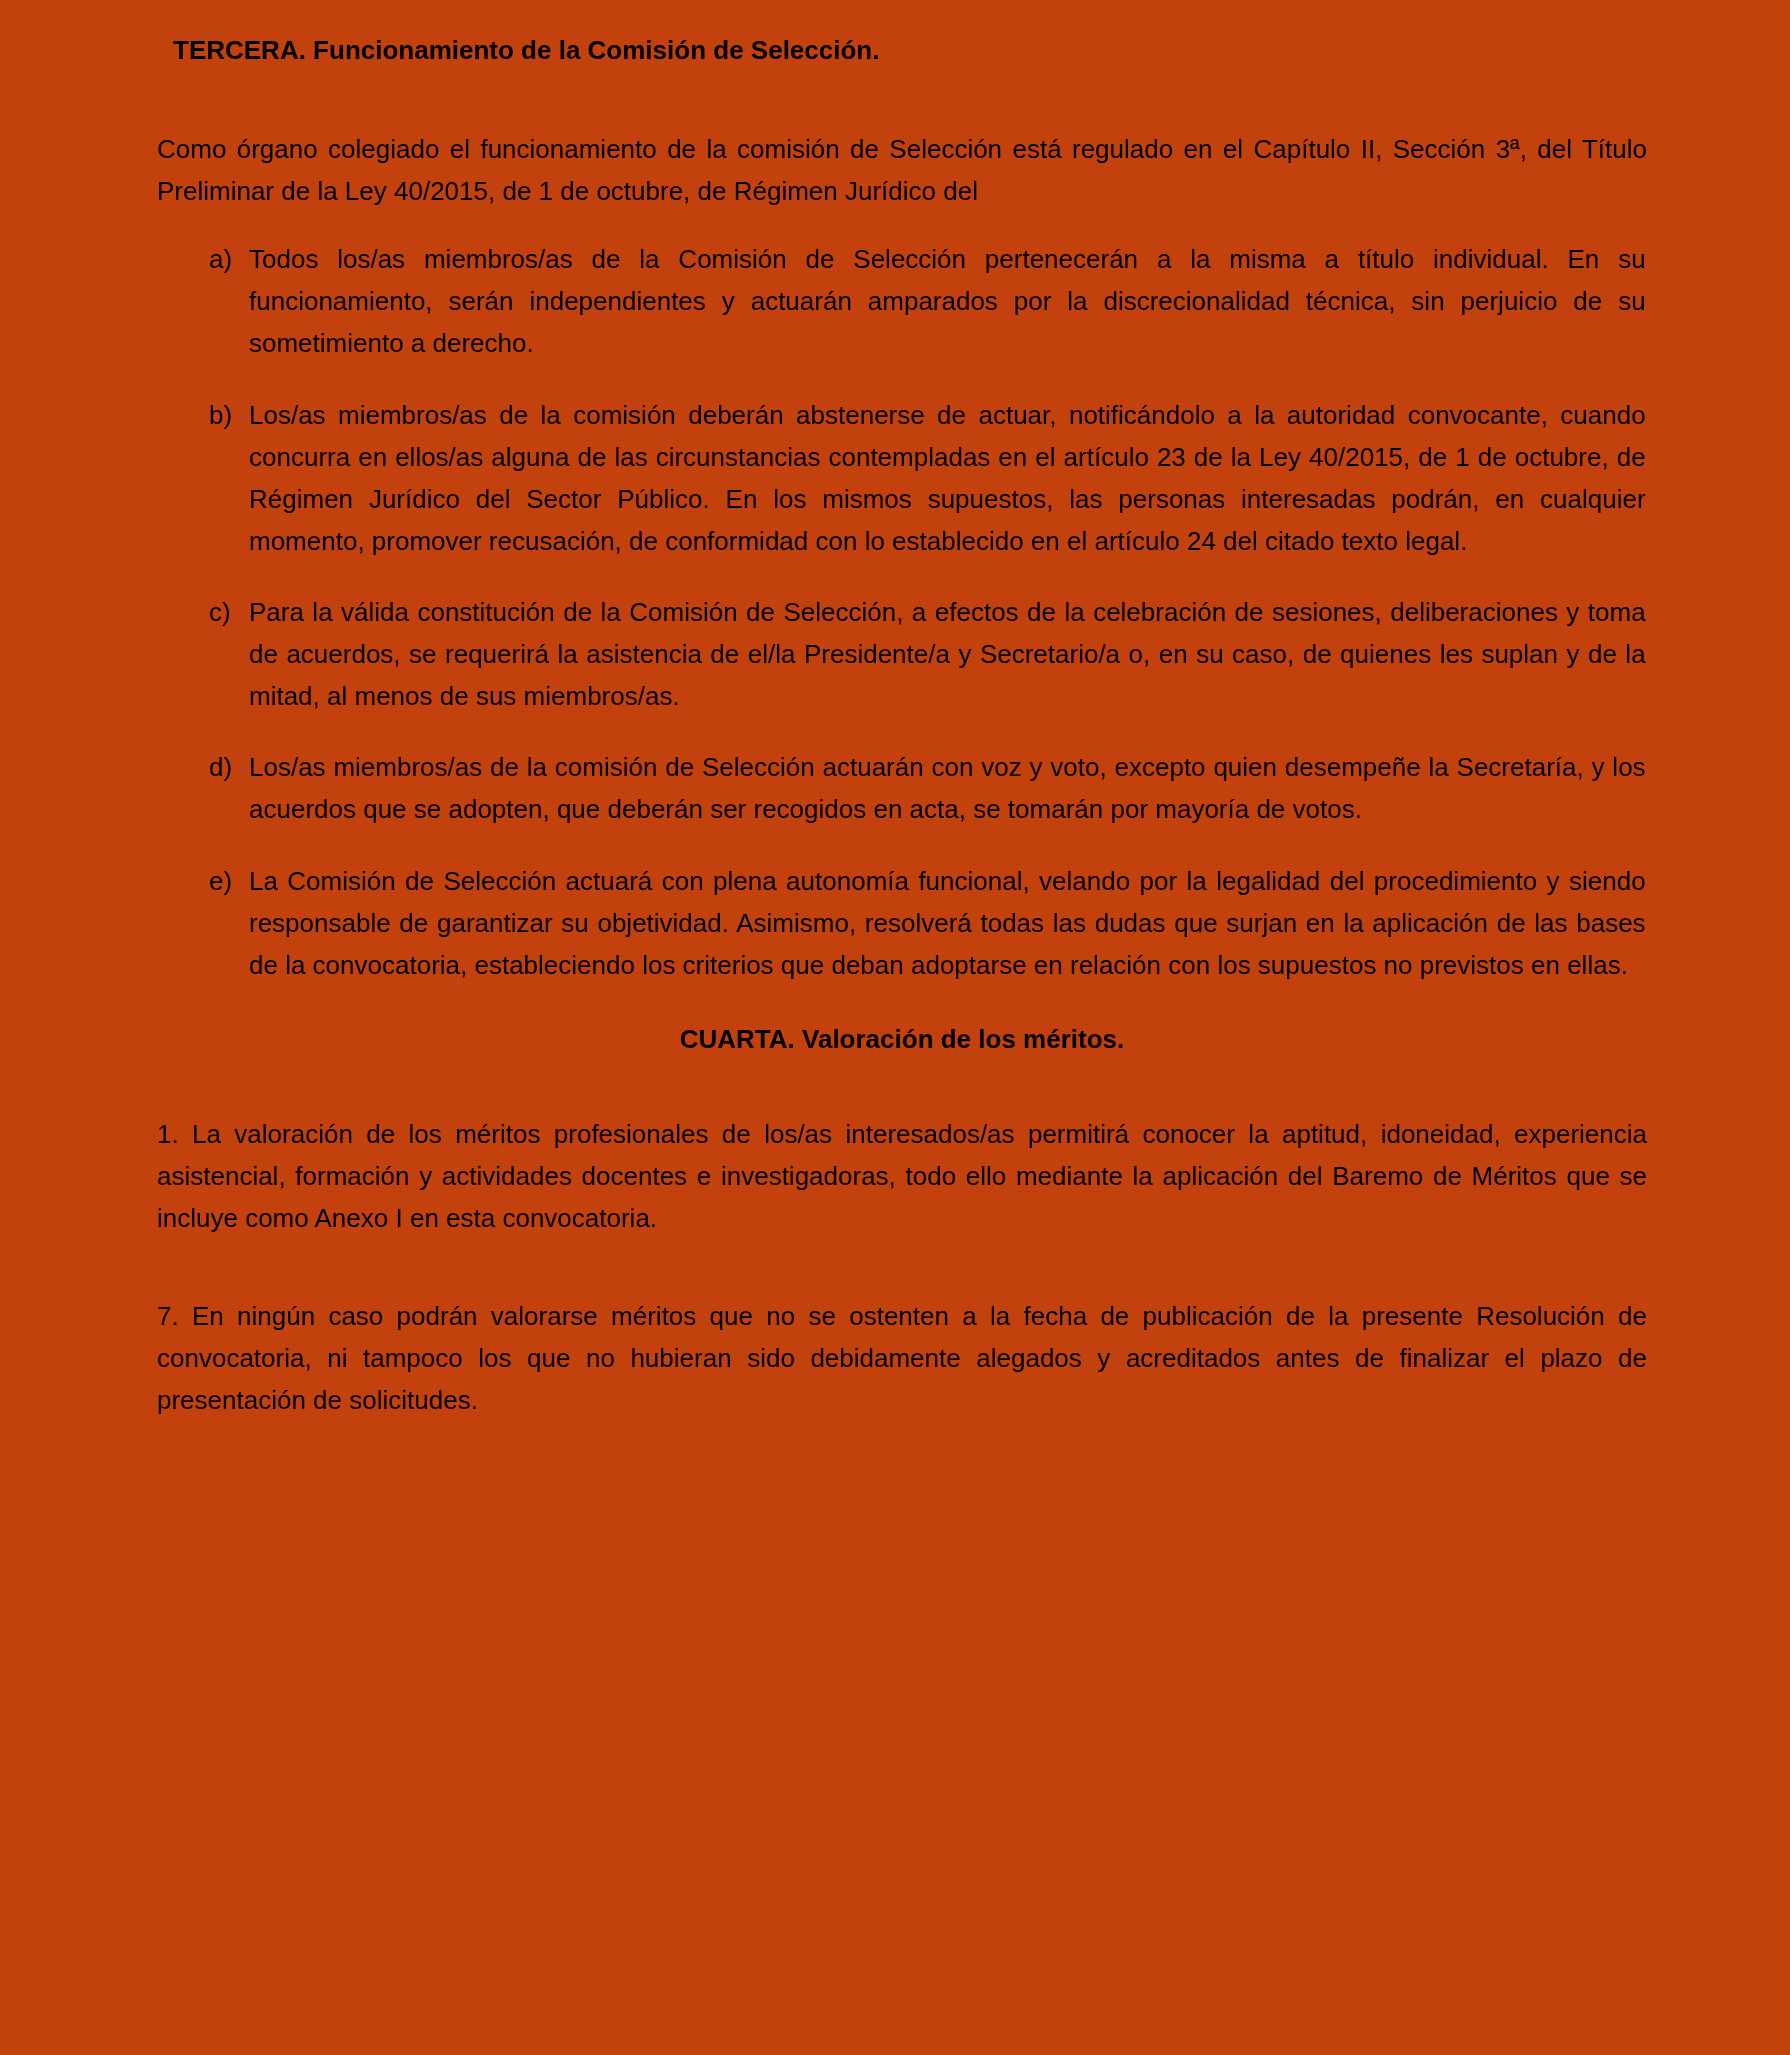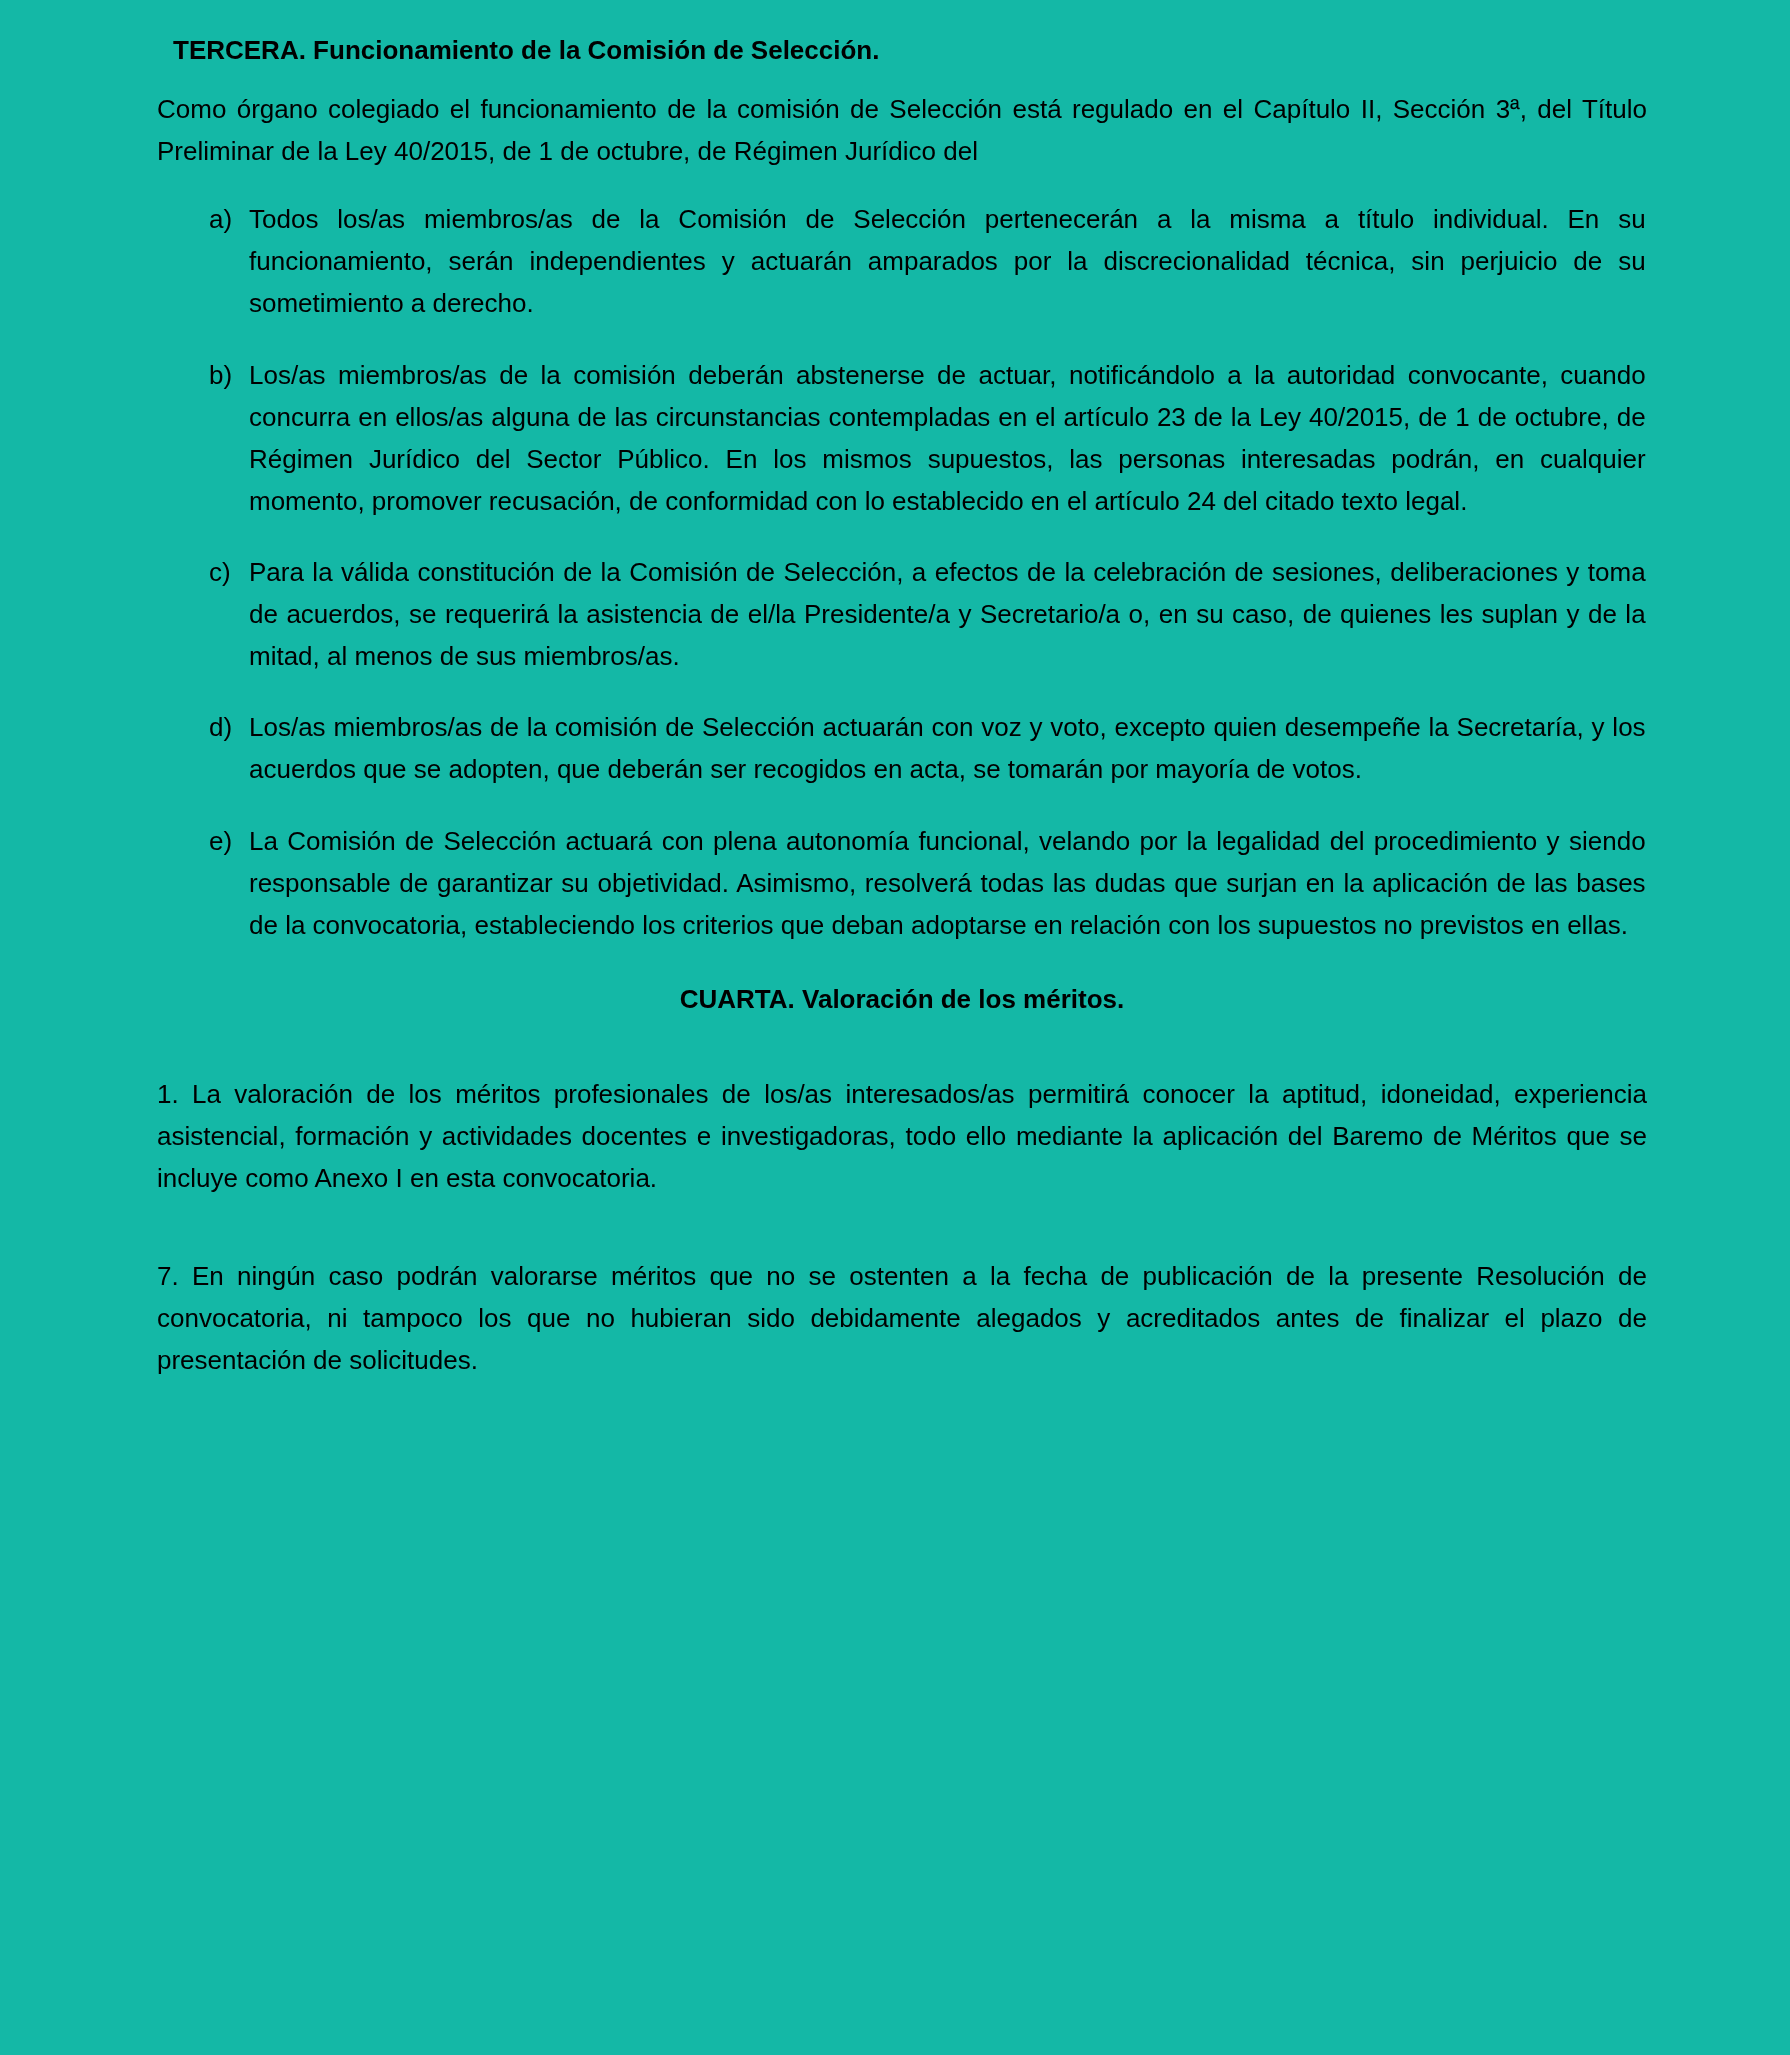--- a/index.html
+++ b/index.html
@@ -9,37 +9,37 @@
   }
   body {
     font-family: "Liberation Sans", sans-serif;
     color: #000000;
   }
   .page {
     width: 1791px;
     min-height: 2056px;
     box-sizing: border-box;
     padding: 27px 144px 43px 157px;
-    background: #14b8a6;
+    background: #c2410c;
   }
   .heading {
     font-size: 26px;
     font-weight: bold;
     line-height: 1.3;
     margin: 0 0 0 16px;
     padding-top: 7.2px;
   }
   .para {
     font-size: 26px;
     line-height: 1.62;
     text-align: justify;
     margin: 35px 0 0 0;
   }
   .para.first-body {
-    margin-top: 20px;
+    margin-top: 60px;
   }
   .list {
     margin: 26px 0 0 0;
     padding: 0;
     list-style: none;
   }
   .list-item {
     font-size: 26px;
     line-height: 1.62;
     text-align: justify;

